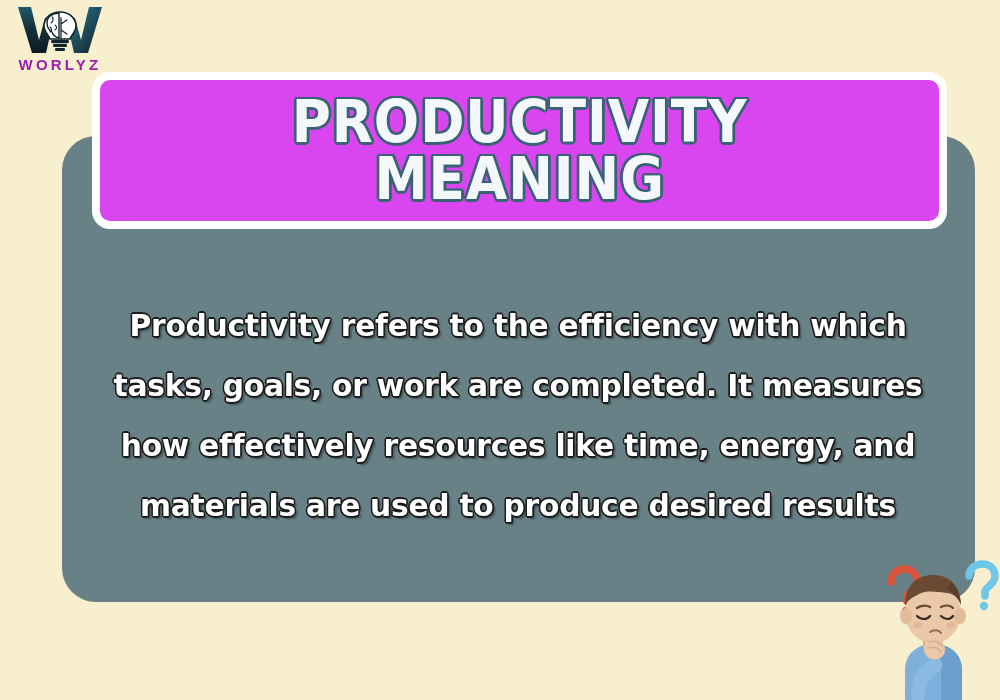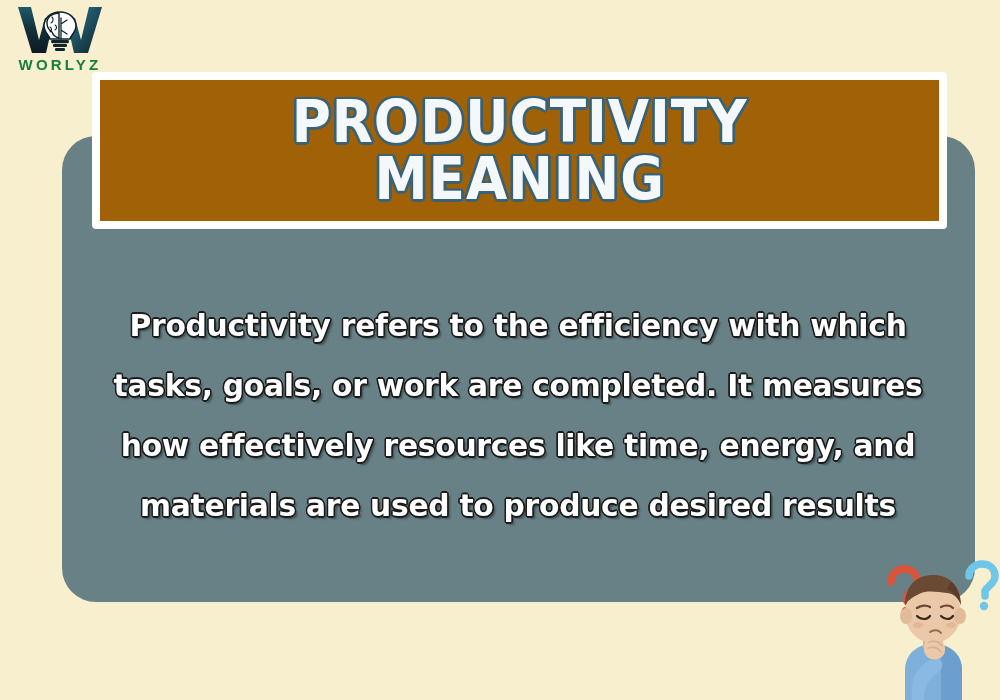--- a/index.html
+++ b/index.html
@@ -34,21 +34,21 @@
   .logo-word {
     position: absolute;
     left: 0;
     top: 52px;
     width: 108px;
     text-align: center;
     font-family: "Liberation Sans", sans-serif;
     font-weight: 700;
     font-size: 15px;
     letter-spacing: 3.2px;
-    color: #15803d;
+    color: #a21caf;
   }
 
   
   .slate-card {
     position: absolute;
     left: 62px;
     top: 136px;
     width: 913px;
     height: 466px;
     background: #678187;
@@ -56,23 +56,23 @@
     z-index: 10;
   }
 
   
   .title-bar {
     position: absolute;
     left: 92px;
     top: 72px;
     width: 855px;
     height: 157px;
-    background: #a16207;
+    background: #d946ef;
     border: 8px solid #FFFFFF;
-    border-radius: 4px;
+    border-radius: 18px;
     box-sizing: border-box;
     z-index: 20;
     display: flex;
     align-items: center;
     justify-content: center;
   }
   .title-text {
     font-family: "DejaVu Sans", sans-serif;
     font-weight: 700;
     font-size: 58px;

